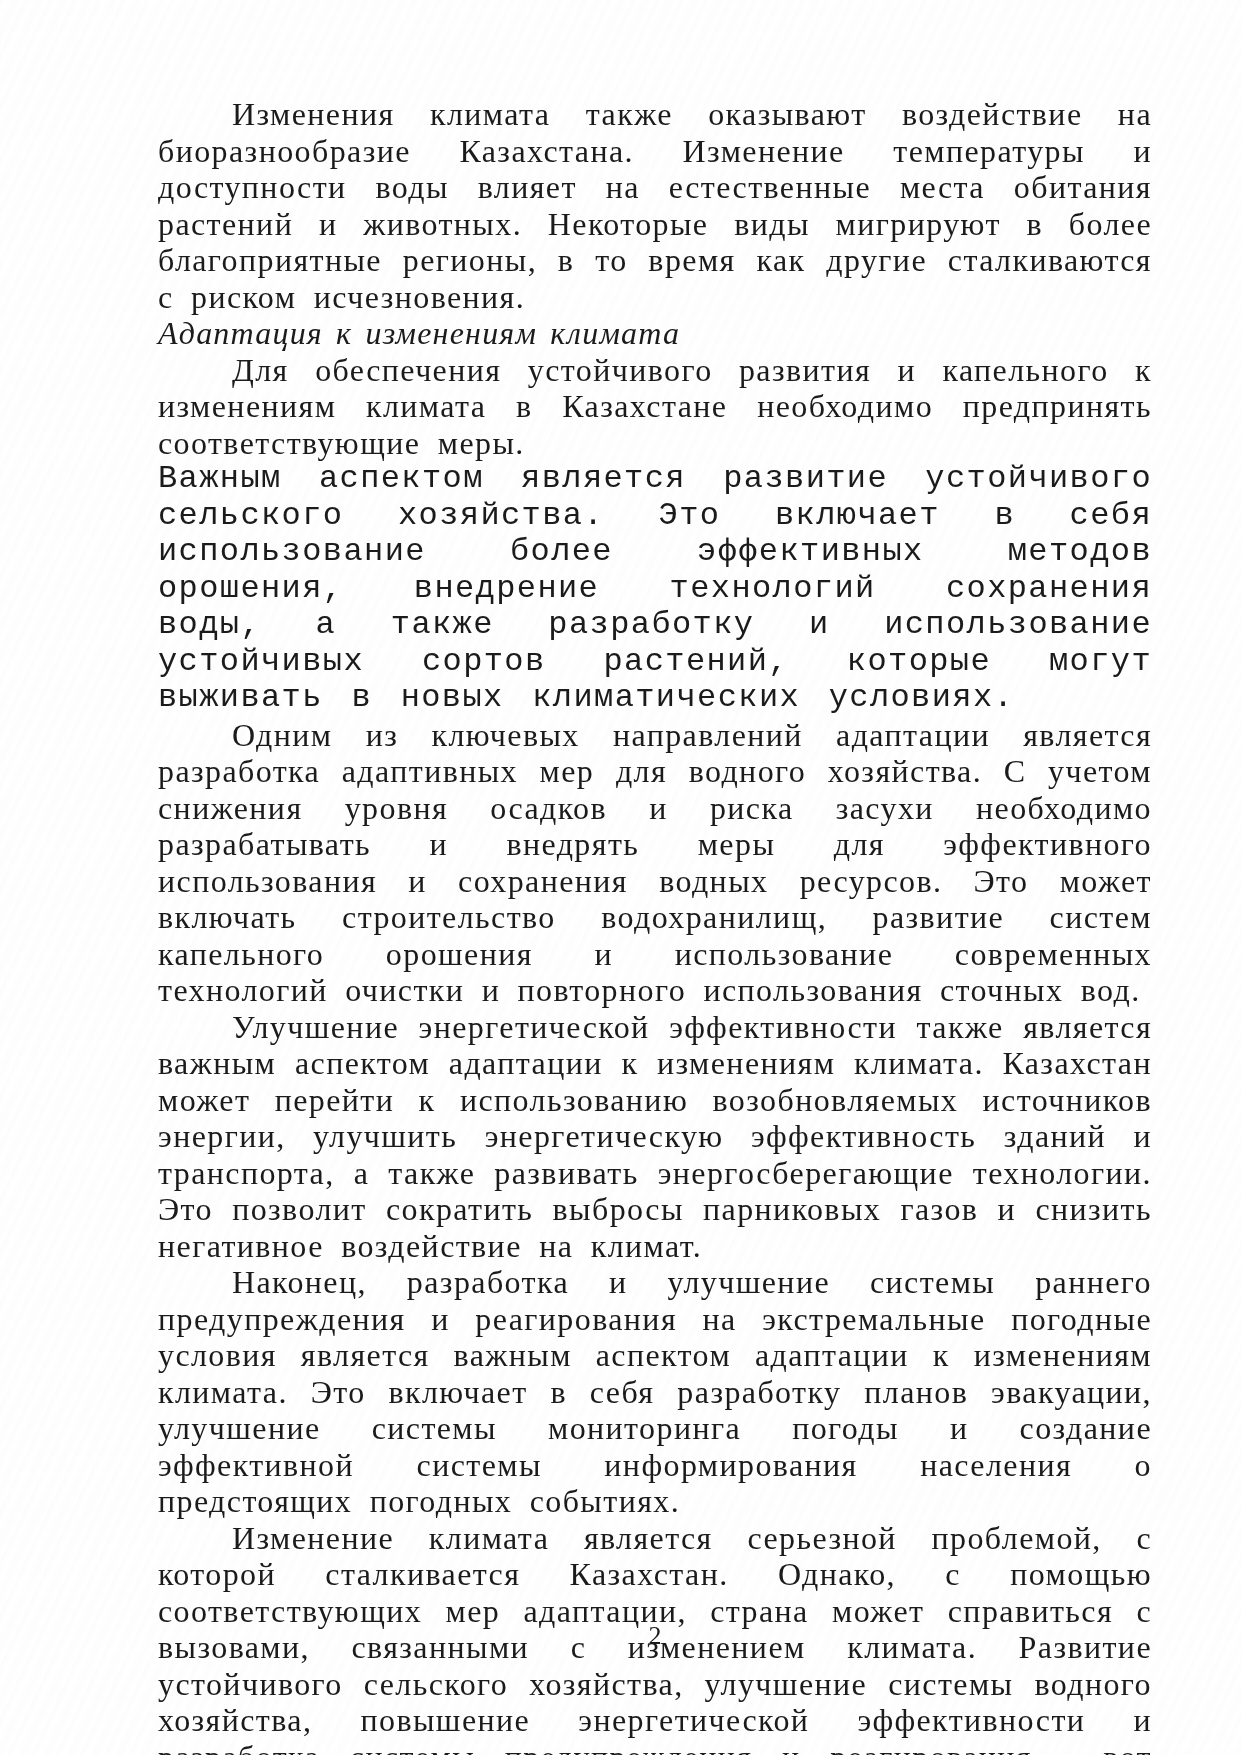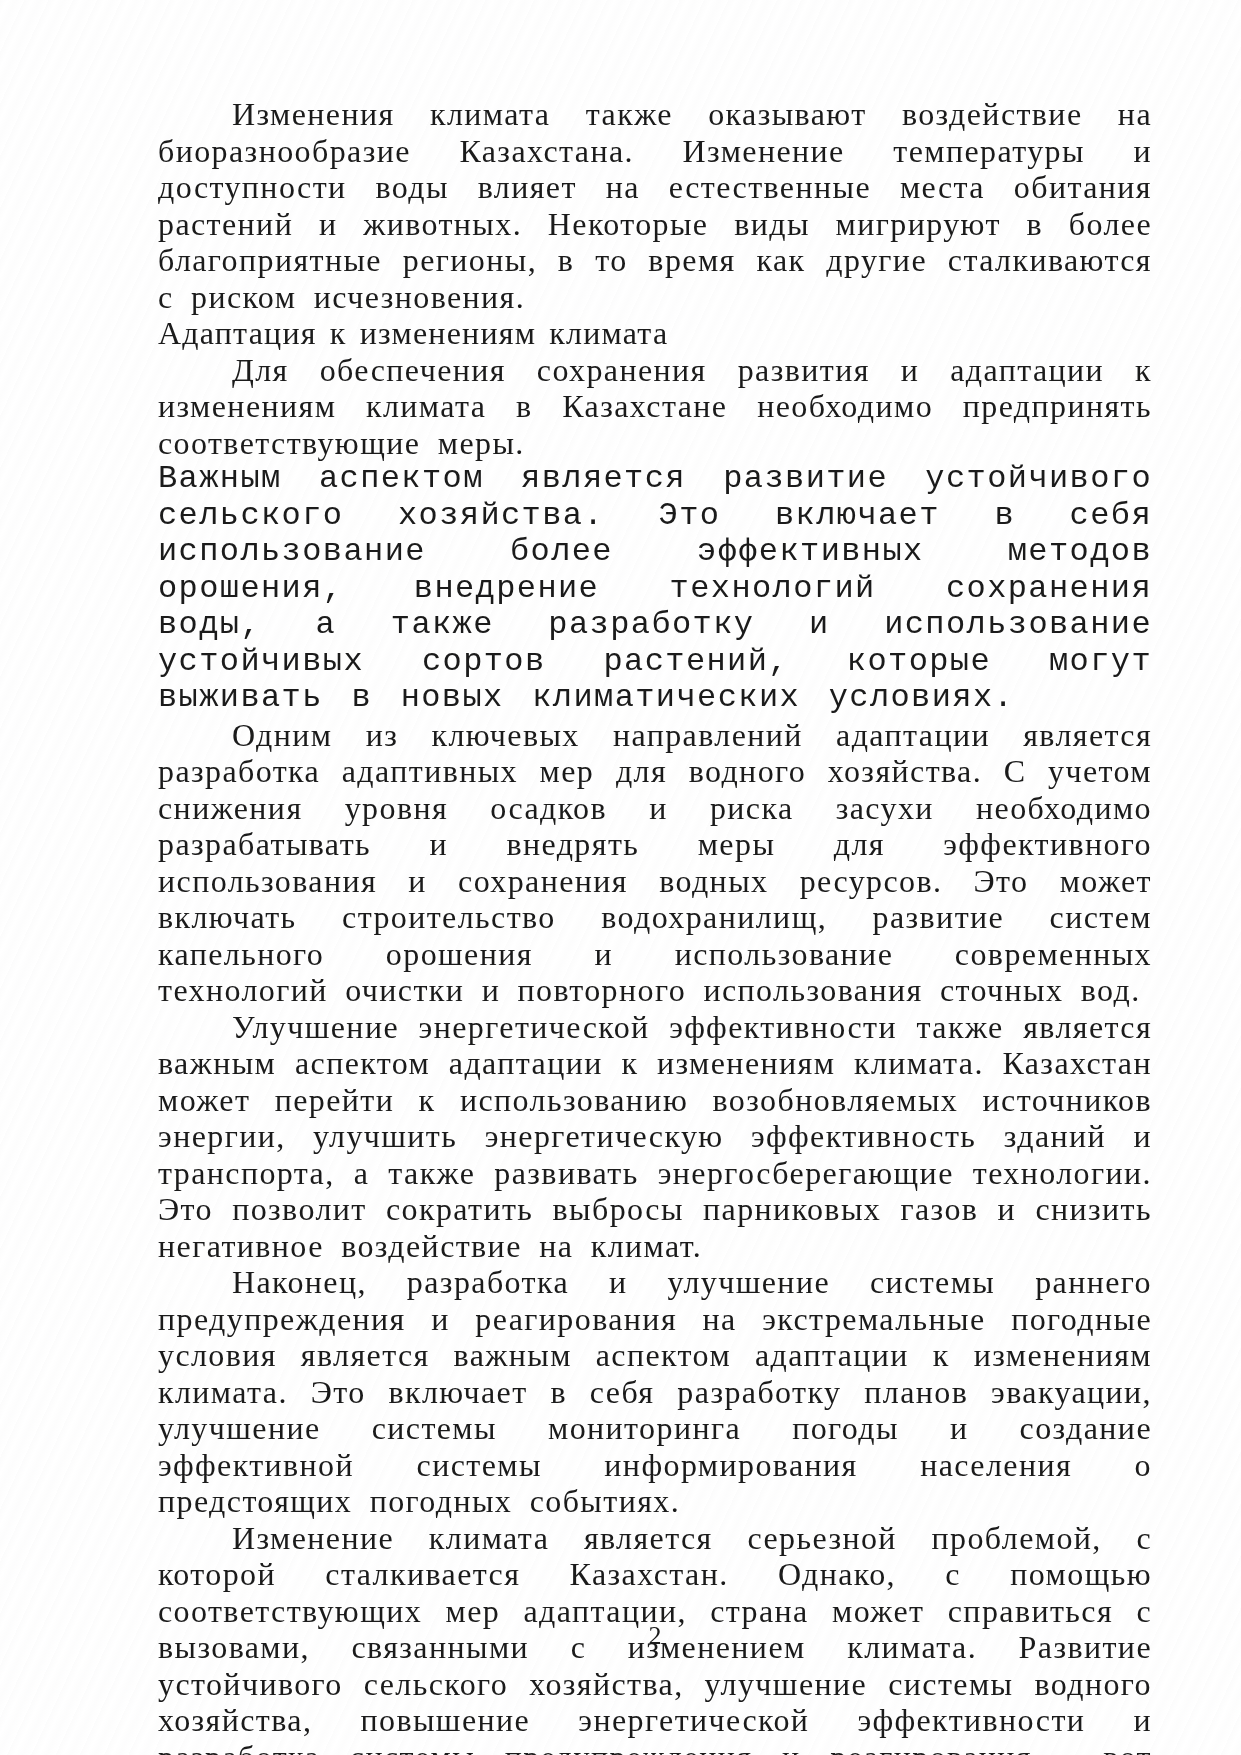--- a/index.html
+++ b/index.html
@@ -38,20 +38,21 @@
     padding: 0;
   }
   .para.indent {
     text-indent: 74px;
   }
   .para.noindent {
     text-indent: 0;
     font-family: Liberation Mono, monospace;
   }
   .para.heading {
+    font-style: italic;
     text-indent: 0;
     text-align: left;
     letter-spacing: 1.2px;
     word-spacing: 4px;
   }
   .page-number {
     position: absolute;
     left: 158px;
     top: 1618px;
     width: 994px;
@@ -61,21 +62,21 @@
     color: #1b1b1b;
   }
 </style>
 </head>
 <body>
 
 <div class="page">
   <div class="text-block">
     <p class="para indent">Изменения климата также оказывают воздействие на биоразнообразие Казахстана. Изменение температуры и доступности воды влияет на естественные места обитания растений и животных. Некоторые виды мигрируют в более благоприятные регионы, в то время как другие сталкиваются с риском исчезновения.</p>
     <p class="para heading">Адаптация к изменениям климата</p>
-    <p class="para indent">Для обеспечения сохранения развития и адаптации к изменениям климата в Казахстане необходимо предпринять соответствующие меры.</p>
+    <p class="para indent">Для обеспечения устойчивого развития и капельного к изменениям климата в Казахстане необходимо предпринять соответствующие меры.</p>
     <p class="para noindent">Важным аспектом является развитие устойчивого сельского хозяйства. Это включает в себя использование более эффективных методов орошения, внедрение технологий сохранения воды, а также разработку и использование устойчивых сортов растений, которые могут выживать в новых климатических условиях.</p>
     <p class="para indent">Одним из ключевых направлений адаптации является разработка адаптивных мер для водного хозяйства. С учетом снижения уровня осадков и риска засухи необходимо разрабатывать и внедрять меры для эффективного использования и сохранения водных ресурсов. Это может включать строительство водохранилищ, развитие систем капельного орошения и использование современных технологий очистки и повторного использования сточных вод.</p>
     <p class="para indent">Улучшение энергетической эффективности также является важным аспектом адаптации к изменениям климата. Казахстан может перейти к использованию возобновляемых источников энергии, улучшить энергетическую эффективность зданий и транспорта, а также развивать энергосберегающие технологии. Это позволит сократить выбросы парниковых газов и снизить негативное воздействие на климат.</p>
     <p class="para indent">Наконец, разработка и улучшение системы раннего предупреждения и реагирования на экстремальные погодные условия является важным аспектом адаптации к изменениям климата. Это включает в себя разработку планов эвакуации, улучшение системы мониторинга погоды и создание эффективной системы информирования населения о предстоящих погодных событиях.</p>
     <p class="para indent">Изменение климата является серьезной проблемой, с которой сталкивается Казахстан. Однако, с помощью соответствующих мер адаптации, страна может справиться с вызовами, связанными с изменением климата. Развитие устойчивого сельского хозяйства, улучшение системы водного хозяйства, повышение энергетической эффективности и разработка системы предупреждения и реагирования - вот лишь некоторые из путей адаптации к изменениям климата в Казахстане. Поэтому необходимо совместными усилиями работать над реализацией этих мер, чтобы обеспечить устойчивое будущее для страны и ее обитателей.</p>
   </div>
 
   <div class="page-number">2</div>
 </div>
 

